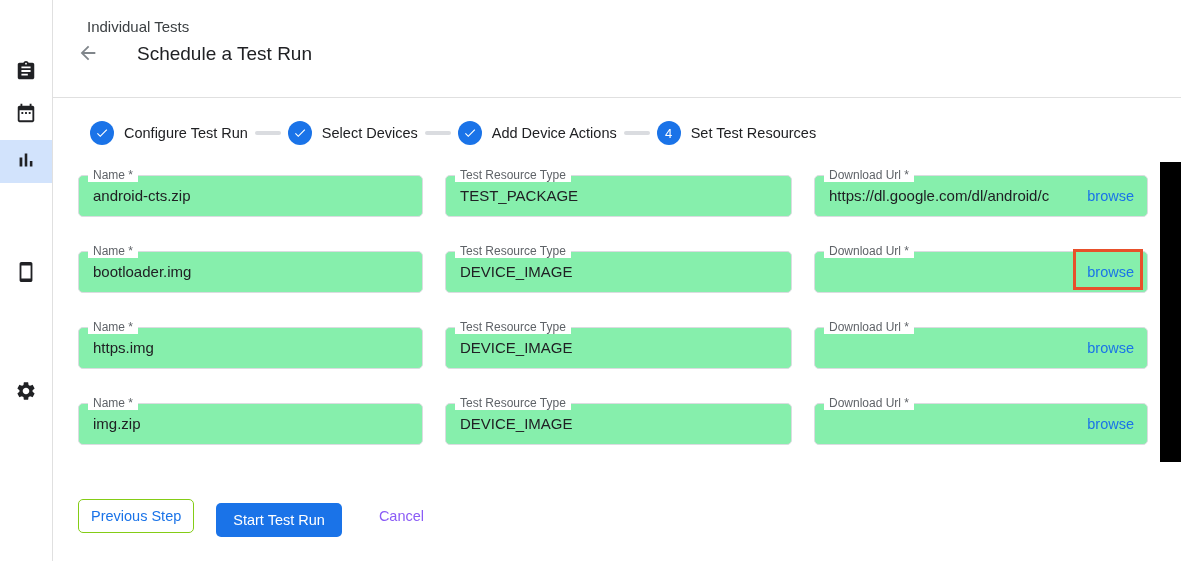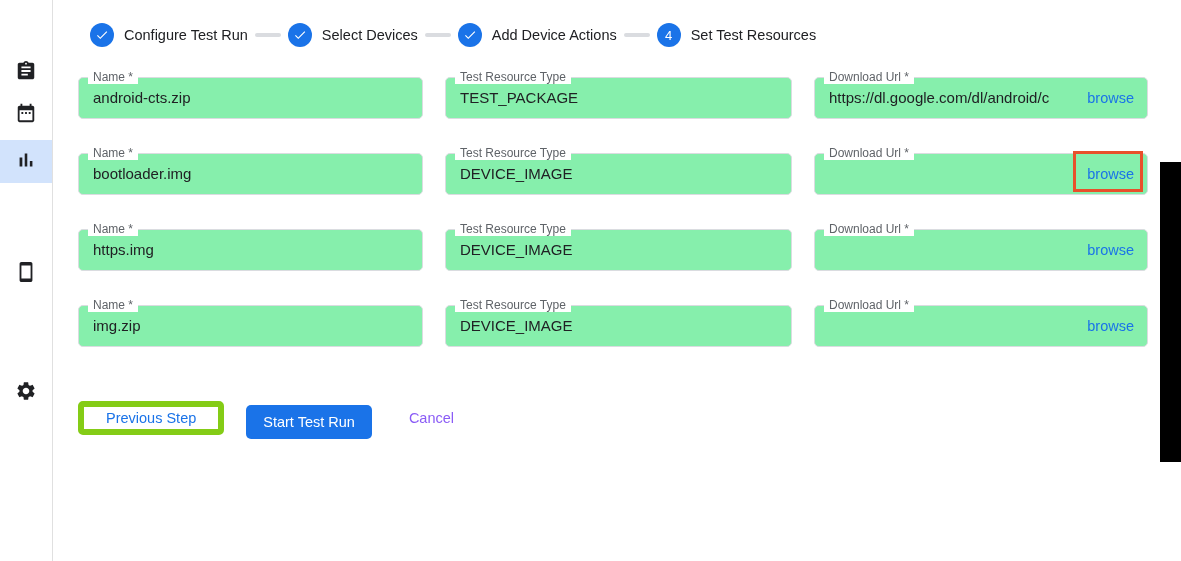--- a/index.html
+++ b/index.html
@@ -90,22 +90,22 @@
   }
   .annotation-box {
     position: absolute; right: 4px; top: -3px;
     width: 70px; height: 41px;
     border: 3px solid #e8502b; pointer-events: none; z-index: 3;
   }
 
   
   .actions { display: flex; align-items: center; margin: 50px 0 0 25px; }
   .btn-outline {
-    height: 34px; padding: 0 22px;
-    border: 6px solid #84cc16; border-radius: 5px; background: #fff;
+    height: 34px; padding: 0 12px;
+    border: 1px solid #84cc16; border-radius: 5px; background: #fff;
     color: #1a73e8; font-size: 14.5px; font-weight: 500;
     font-family: "Liberation Sans", sans-serif; cursor: pointer;
   }
   .btn-filled {
     height: 34px; padding: 0 17px; margin-left: 22px;
     border: none; border-radius: 5px; background: #1a73e8;
     color: #fff; font-size: 14.5px; font-weight: 500;
     font-family: "Liberation Sans", sans-serif; cursor: pointer; margin-top: 8px;
   }
   .btn-text {
@@ -147,20 +147,31 @@
     </div>
     <div class="nav-item nav-settings">
       <span><svg viewBox="0 0 24 24" width="22" height="22" fill="currentColor">
             <path d="M19.14 12.94c.04-.3.06-.61.06-.94 0-.32-.02-.64-.07-.94l2.03-1.58c.18-.14.23-.41.12-.61l-1.92-3.32c-.12-.22-.37-.29-.59-.22l-2.39.96c-.5-.38-1.03-.7-1.62-.94l-.36-2.54c-.04-.24-.24-.41-.48-.41h-3.84c-.24 0-.43.17-.47.41l-.36 2.54c-.59.24-1.13.57-1.62.94l-2.39-.96c-.22-.08-.47 0-.59.22L2.74 8.87c-.12.21-.08.47.12.61l2.03 1.58c-.05.3-.09.63-.09.94s.02.64.07.94l-2.03 1.58c-.18.14-.23.41-.12.61l1.92 3.32c.12.22.37.29.59.22l2.39-.96c.5.38 1.03.7 1.62.94l.36 2.54c.05.24.24.41.48.41h3.84c.24 0 .44-.17.47-.41l.36-2.54c.59-.24 1.13-.56 1.62-.94l2.39.96c.22.08.47 0 .59-.22l1.92-3.32c.12-.22.07-.47-.12-.61l-2.01-1.58zM12 15.6c-1.98 0-3.6-1.62-3.6-3.6s1.62-3.6 3.6-3.6 3.6 1.62 3.6 3.6-1.62 3.6-3.6 3.6z"></path>
           </svg></span>
     </div>
   </nav>
 
   <div class="main">
 
+    <header class="header">
+      <div class="breadcrumb">Individual Tests</div>
+      <div class="title-row">
+        <button class="back-btn">
+          <span><svg viewBox="0 0 24 24" width="22" height="22" fill="currentColor">
+                <path d="M20 11H7.83l5.59-5.59L12 4l-8 8 8 8 1.41-1.41L7.83 13H20v-2z"></path>
+              </svg></span>
+        </button>
+        <h1 class="page-title">Schedule a Test Run</h1>
+      </div>
+    </header>
 
     <section class="stepper">
       <div class="step">
         <span class="step-circle">
             <svg viewBox="0 0 24 24" fill="#fff">
               <path d="M9 16.17L4.83 12l-1.42 1.41L9 19 21 7l-1.41-1.41z"></path>
             </svg>
           </span>
         <span class="step-label">Configure Test Run</span>
       </div>

